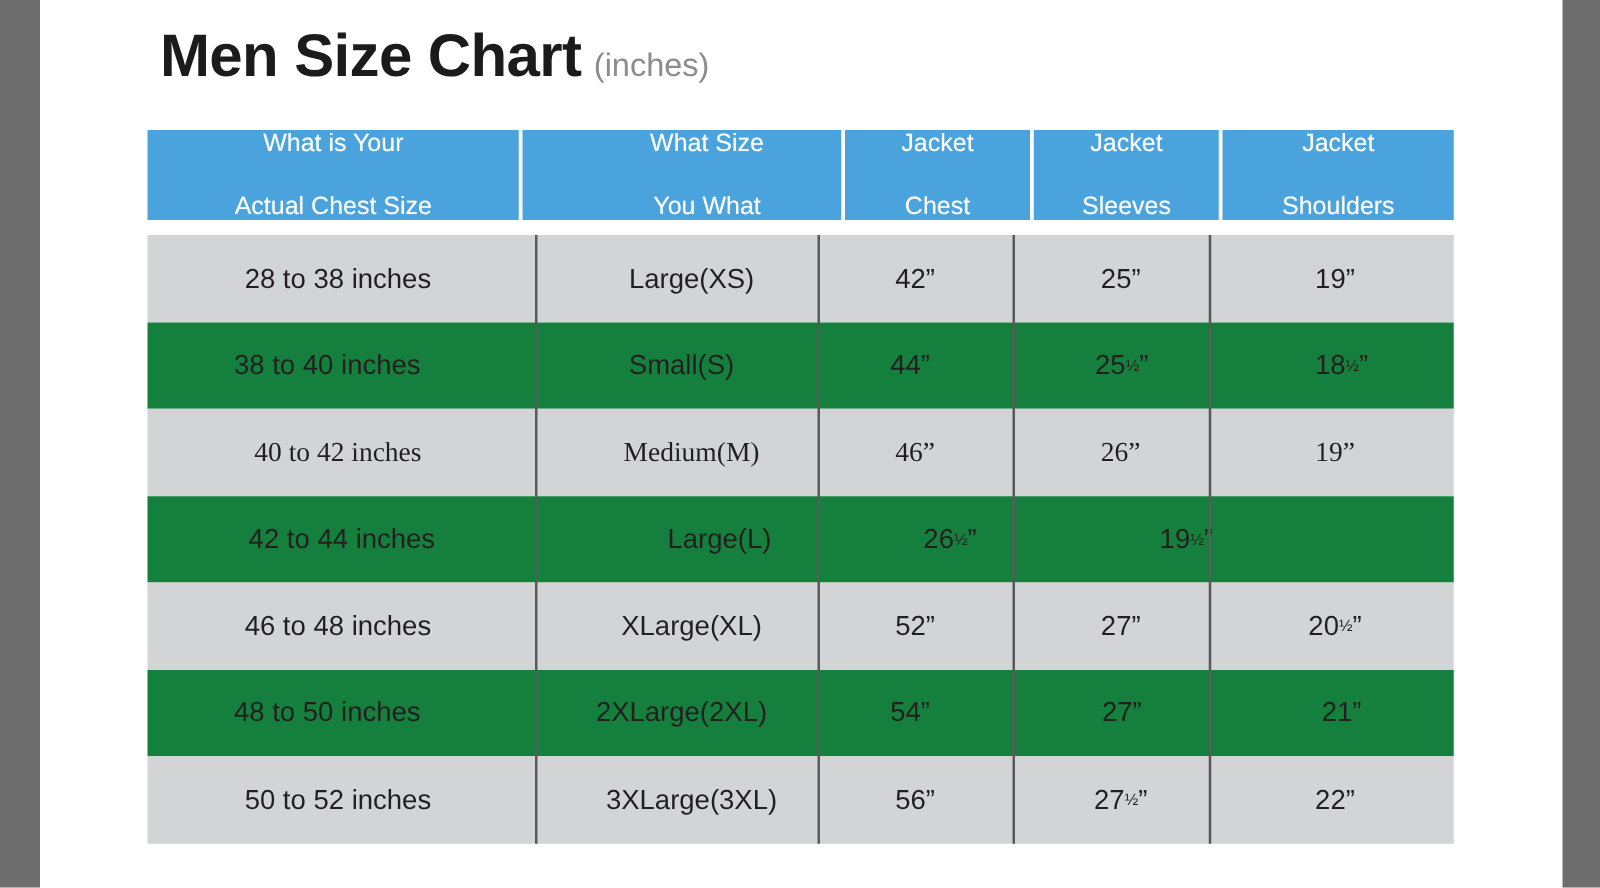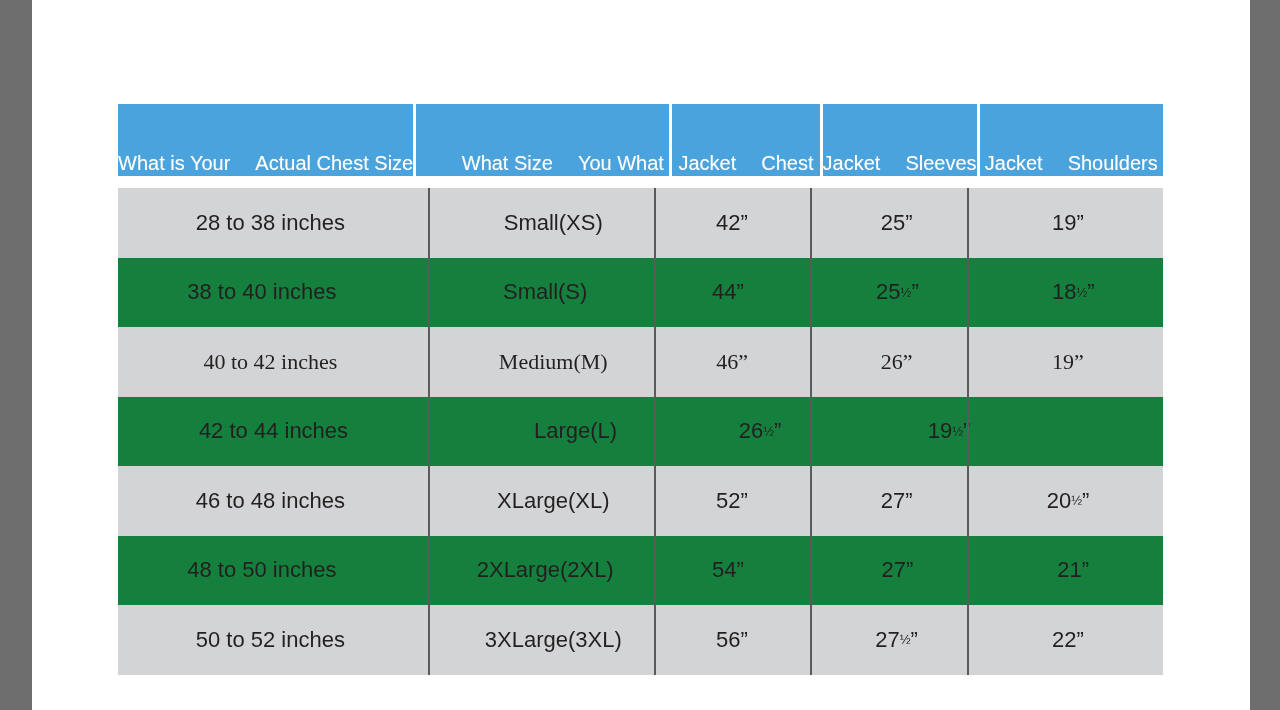--- a/index.html
+++ b/index.html
@@ -67,22 +67,22 @@
 
   .thead {
     display: flex;
     height: 72px;
     gap: 3px;
   }
   .th {
     background: #4aa3dc;
     color: #ffffff;
     display: flex;
-    flex-direction: row;
-    align-items: flex-end;
+    flex-direction: column;
+    align-items: center;
     justify-content: center;
     font-size: 20px;
     line-height: 25px;
     text-align: center;
     text-shadow: 0 0 1px rgba(255,255,255,0.35);
     gap: 25px;
   }
 
   .tbody {
     margin-top: 12px;
@@ -138,20 +138,24 @@
   }
 </style>
 </head>
 <body>
 
 <div class="side-band left" style="background: rgb(110, 110, 110);"></div>
 <div class="side-band right" style="background: rgb(110, 110, 110);"></div>
 
 <div class="slide">
 
+  <div class="title-row">
+    <span class="title-main">Men Size Chart</span>
+    <span class="title-sub">(inches)</span>
+  </div>
 
   <div class="table">
 
     <div class="thead">
       <div class="th c0" style="background: rgb(74, 163, 220);">
         <span>What is Your</span>
         <span>Actual Chest Size</span>
       </div>
       <div class="th c1" style="background: rgb(74, 163, 220);">
         <span>What Size</span>
@@ -168,21 +172,21 @@
       <div class="th c4" style="background: rgb(74, 163, 220);">
         <span>Jacket</span>
         <span>Shoulders</span>
       </div>
     </div>
 
     <div class="tbody">
 
       <div class="tr shaded" style="background: rgb(210, 212, 213);">
         <div class="td c0">28 to 38 inches</div>
-        <div class="td c1">Small(XS)</div>
+        <div class="td c1">Large(XS)</div>
         <div class="td c2">42”</div>
         <div class="td c3">25”</div>
         <div class="td c4">19”</div>
       </div>
 
       <div class="tr plain">
         <div class="td c0">38 to 40 inches</div>
         <div class="td c1">Small(S)</div>
         <div class="td c2">44”</div>
         <div class="td c3">25<span class="frac">½</span>”</div>

